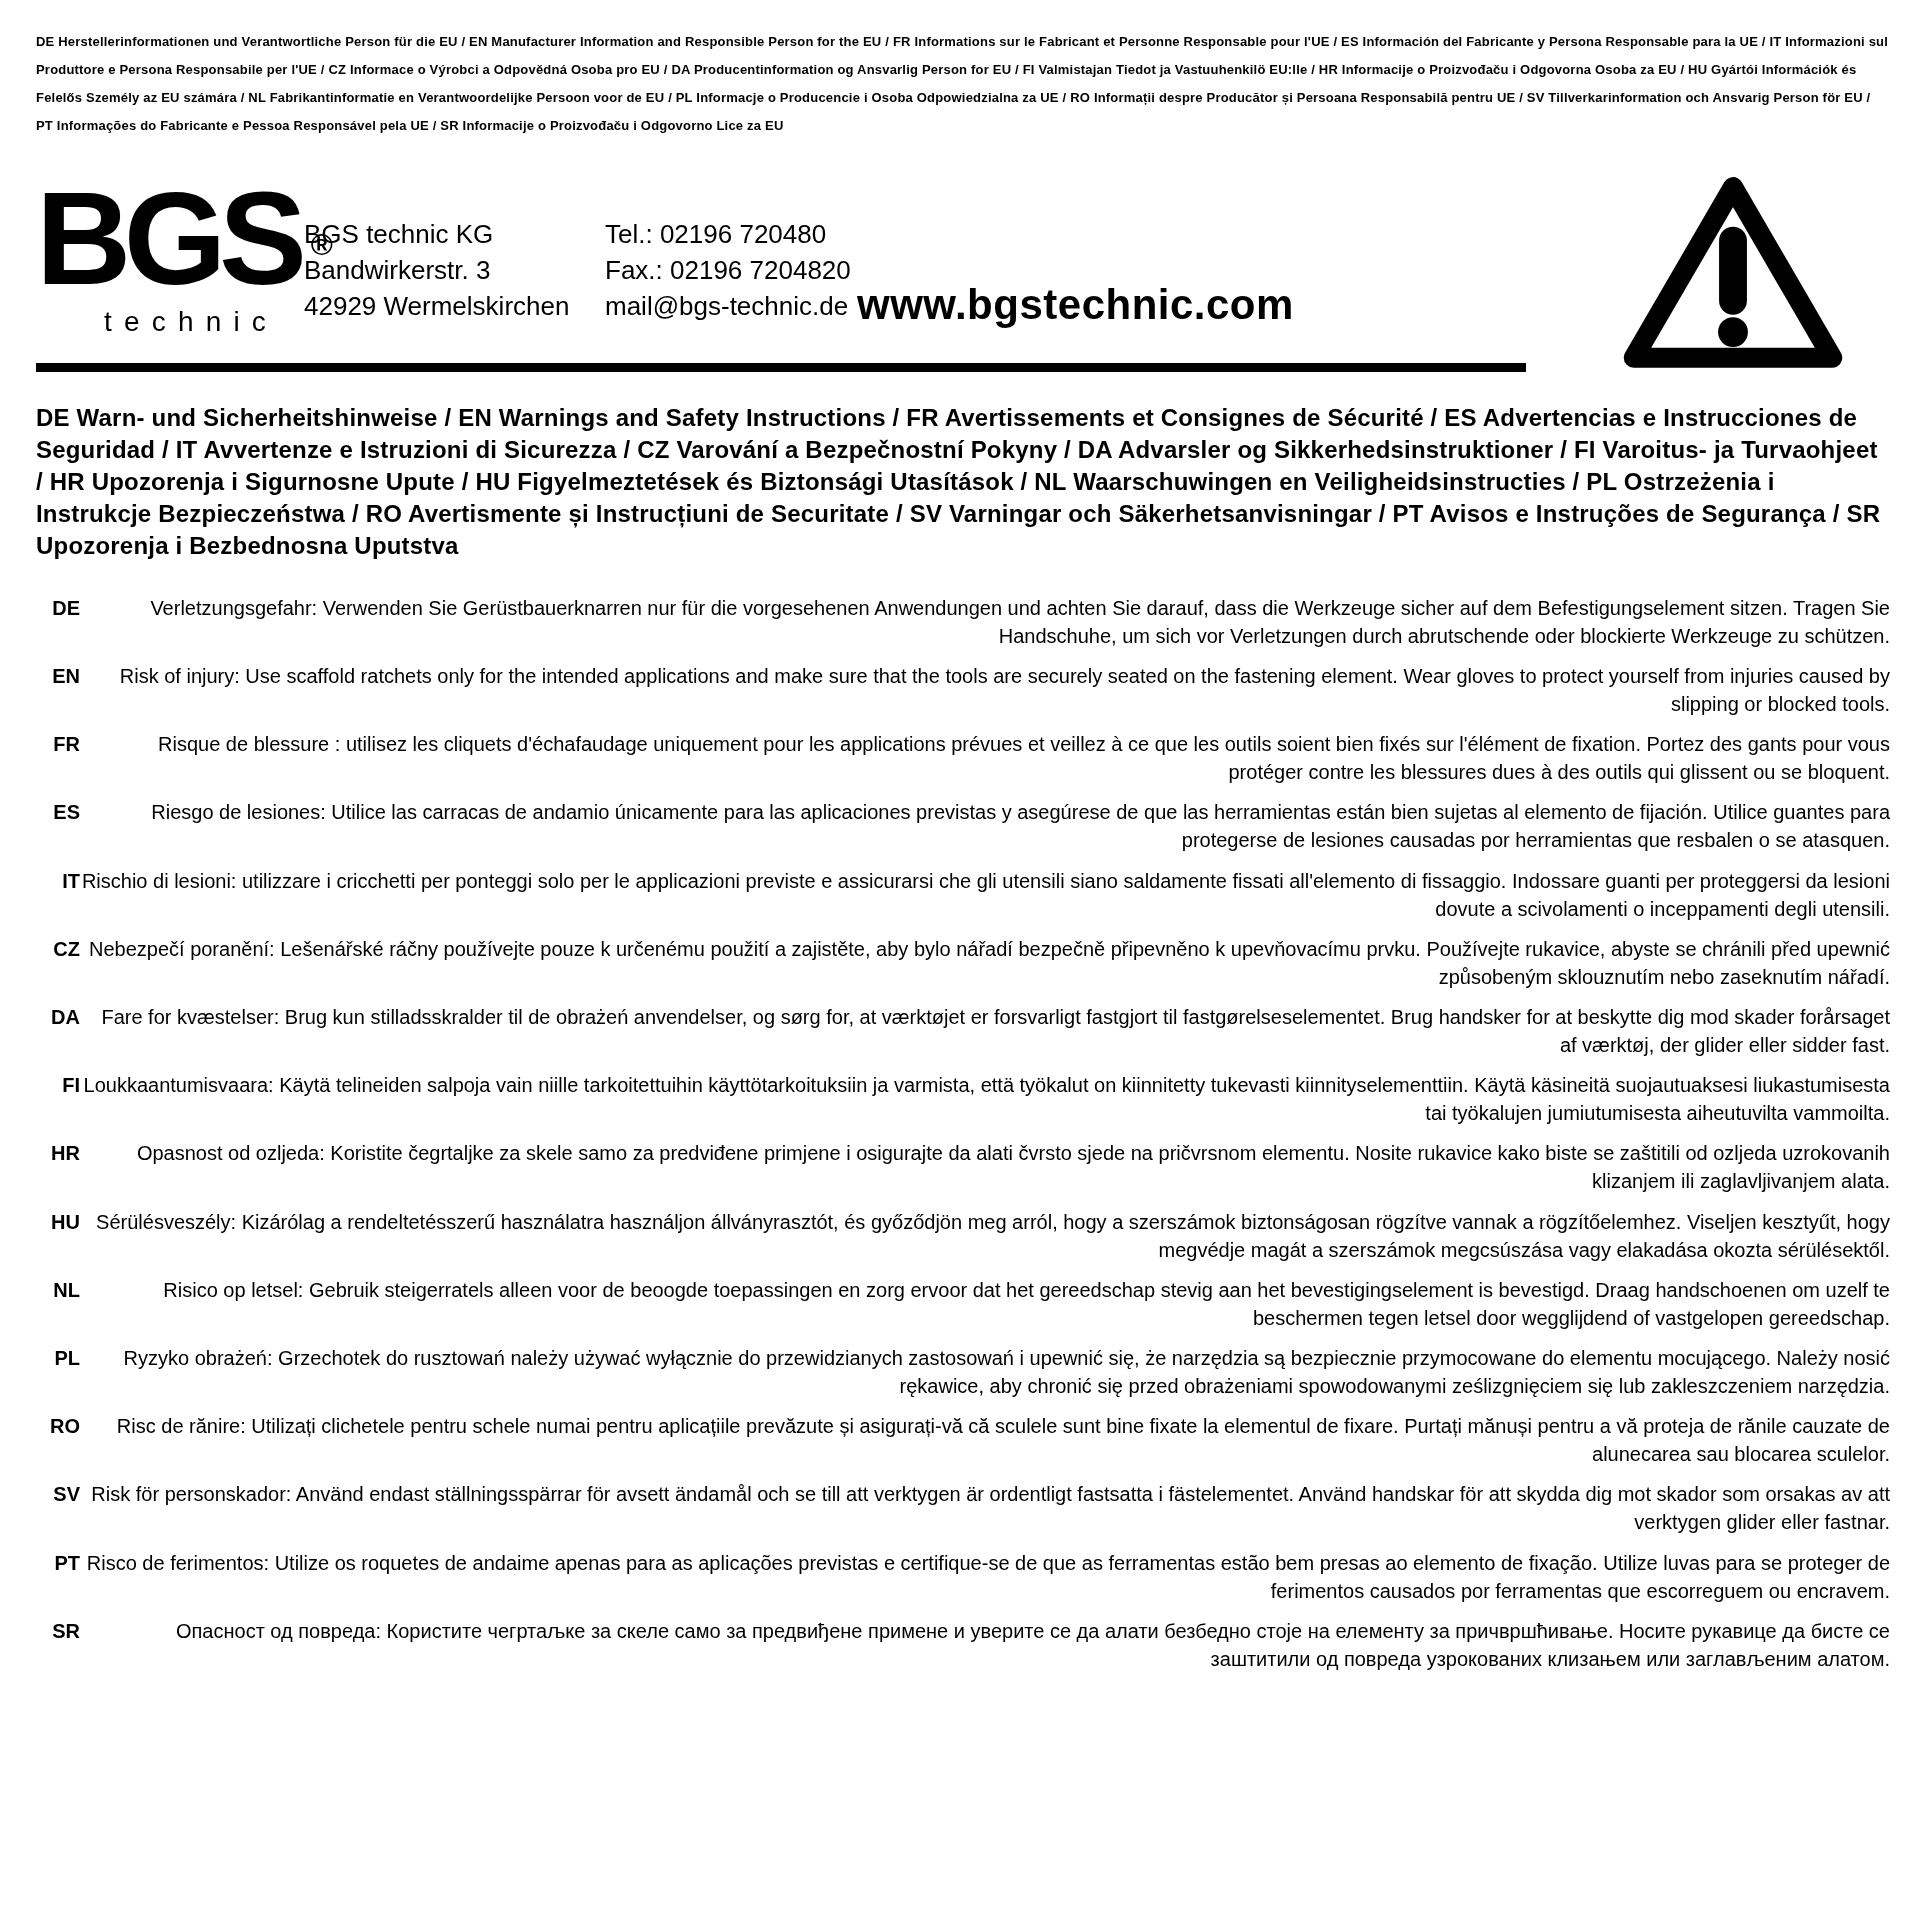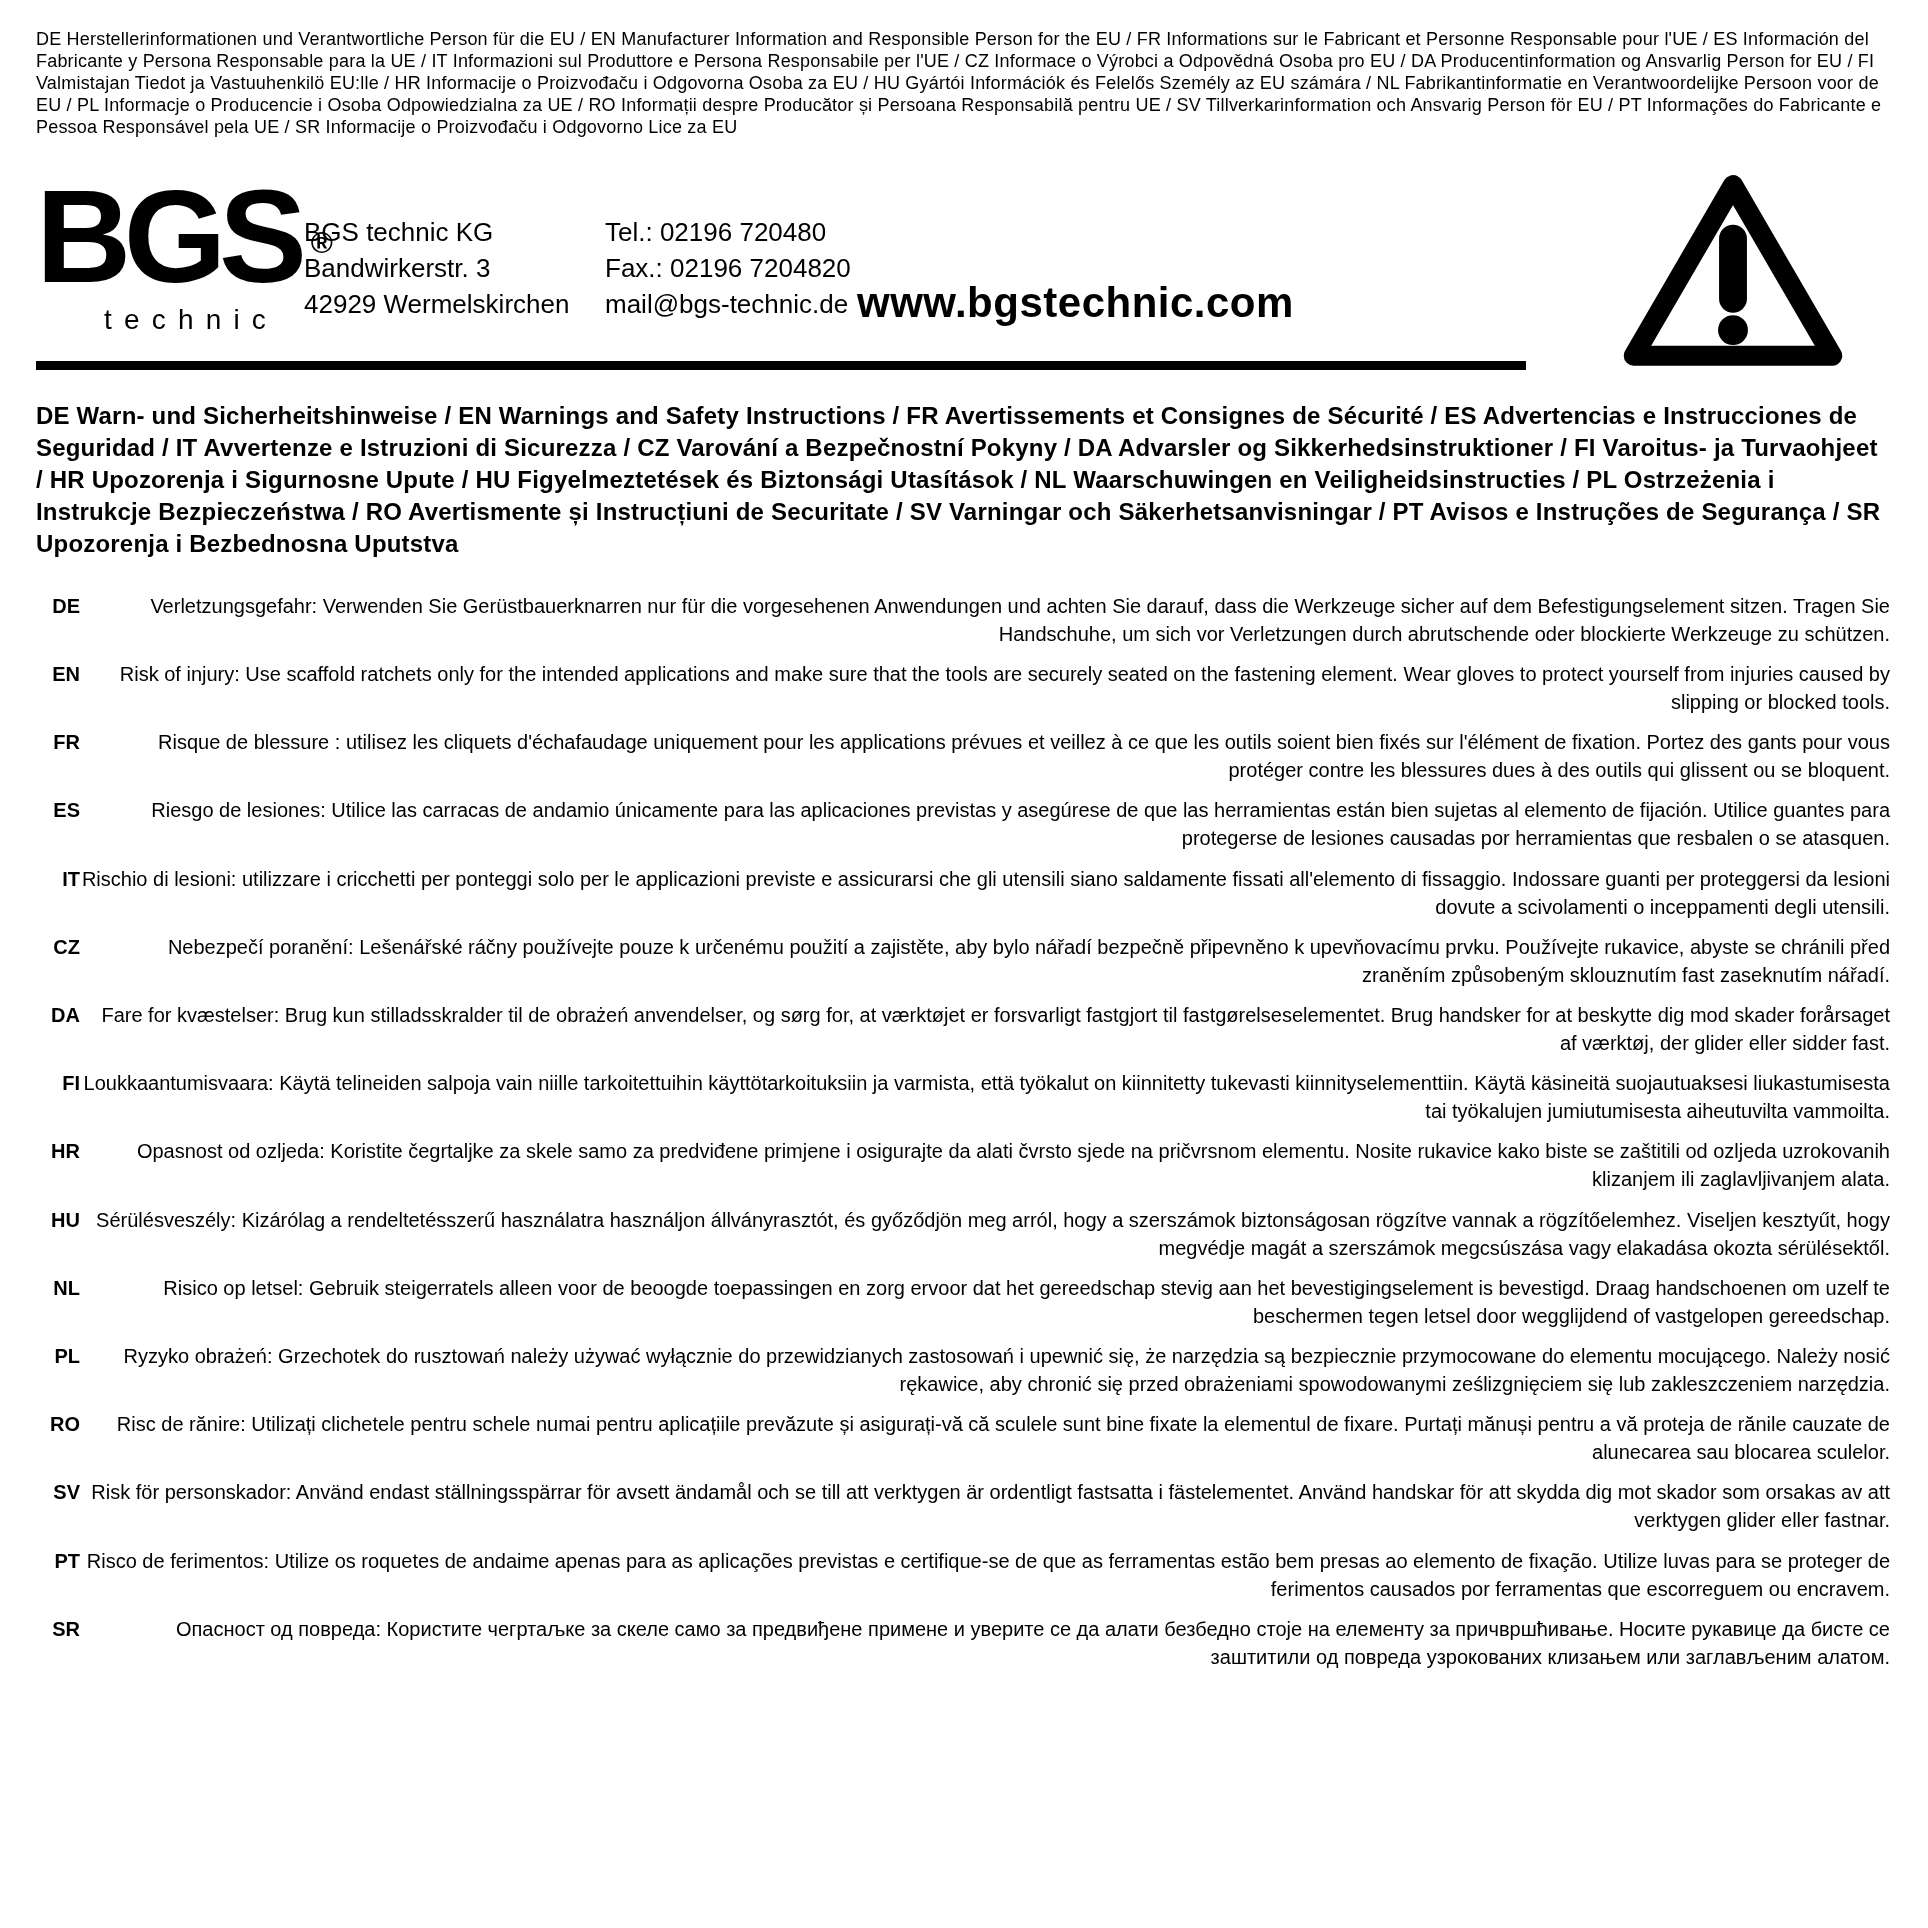--- a/index.html
+++ b/index.html
@@ -9,23 +9,23 @@
     height: 1928px;
     background: #ffffff;
     color: #000000;
     font-family: "Liberation Sans", sans-serif;
     overflow: hidden;
   }
   .page { padding: 28px 38px 0 36px; }
 
   .top-header {
     margin: 0;
-    font-weight: normal;
-    font-size: 18px;
-    line-height: 22px;
+    font-weight: bold;
+    font-size: 13px;
+    line-height: 28px;
     letter-spacing: 0.2px;
   }
 
   .brand-row {
     display: flex;
     align-items: flex-start;
     margin-top: 36px;
     height: 179px;
   }
   .logo { width: 252px; flex: none; text-align: center; }
@@ -158,21 +158,21 @@
     <span class="warning-text">Riesgo de lesiones: Utilice las carracas de andamio únicamente para las aplicaciones previstas y asegúrese de que las herramientas están bien sujetas al elemento de fijación. Utilice guantes para protegerse de lesiones causadas por herramientas que resbalen o se atasquen.</span>
   </div>
 
   <div class="warning-item">
     <span class="warning-lang">IT</span>
     <span class="warning-text">Rischio di lesioni: utilizzare i cricchetti per ponteggi solo per le applicazioni previste e assicurarsi che gli utensili siano saldamente fissati all'elemento di fissaggio. Indossare guanti per proteggersi da lesioni dovute a scivolamenti o inceppamenti degli utensili.</span>
   </div>
 
   <div class="warning-item">
     <span class="warning-lang">CZ</span>
-    <span class="warning-text">Nebezpečí poranění: Lešenářské ráčny používejte pouze k určenému použití a zajistěte, aby bylo nářadí bezpečně připevněno k upevňovacímu prvku. Používejte rukavice, abyste se chránili před zraněním způsobeným sklouznutím fast zaseknutím nářadí.</span>
+    <span class="warning-text">Nebezpečí poranění: Lešenářské ráčny používejte pouze k určenému použití a zajistěte, aby bylo nářadí bezpečně připevněno k upevňovacímu prvku. Používejte rukavice, abyste se chránili před upewnić způsobeným sklouznutím nebo zaseknutím nářadí.</span>
   </div>
 
   <div class="warning-item">
     <span class="warning-lang">DA</span>
     <span class="warning-text">Fare for kvæstelser: Brug kun stilladsskralder til de obrażeń anvendelser, og sørg for, at værktøjet er forsvarligt fastgjort til fastgørelseselementet. Brug handsker for at beskytte dig mod skader forårsaget af værktøj, der glider eller sidder fast.</span>
   </div>
 
   <div class="warning-item">
     <span class="warning-lang">FI</span>
     <span class="warning-text">Loukkaantumisvaara: Käytä telineiden salpoja vain niille tarkoitettuihin käyttötarkoituksiin ja varmista, että työkalut on kiinnitetty tukevasti kiinnityselementtiin. Käytä käsineitä suojautuaksesi liukastumisesta tai työkalujen jumiutumisesta aiheutuvilta vammoilta.</span>

